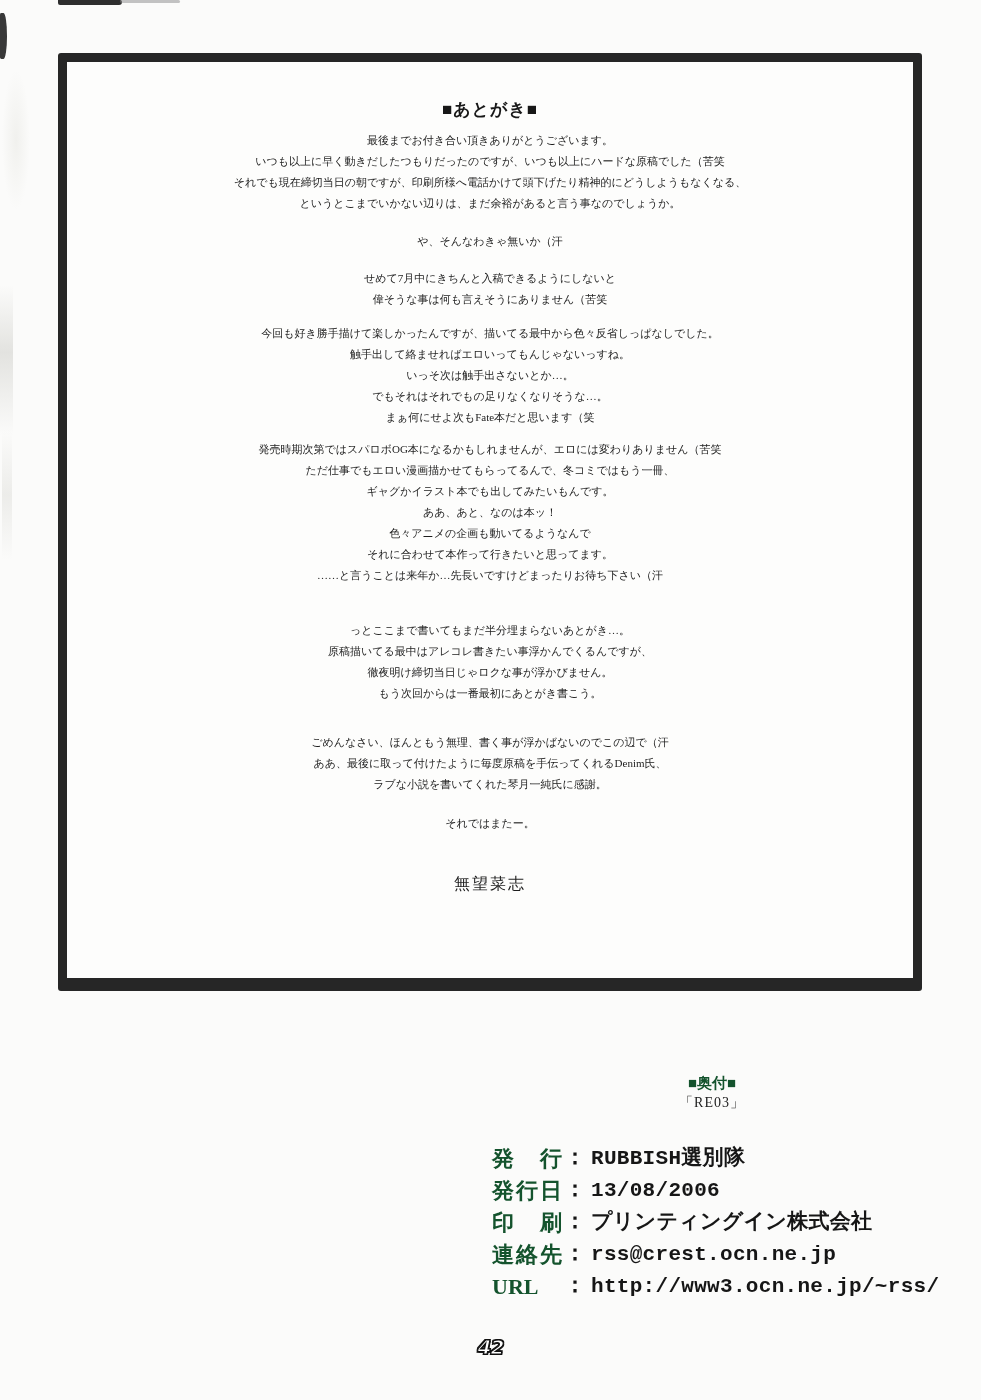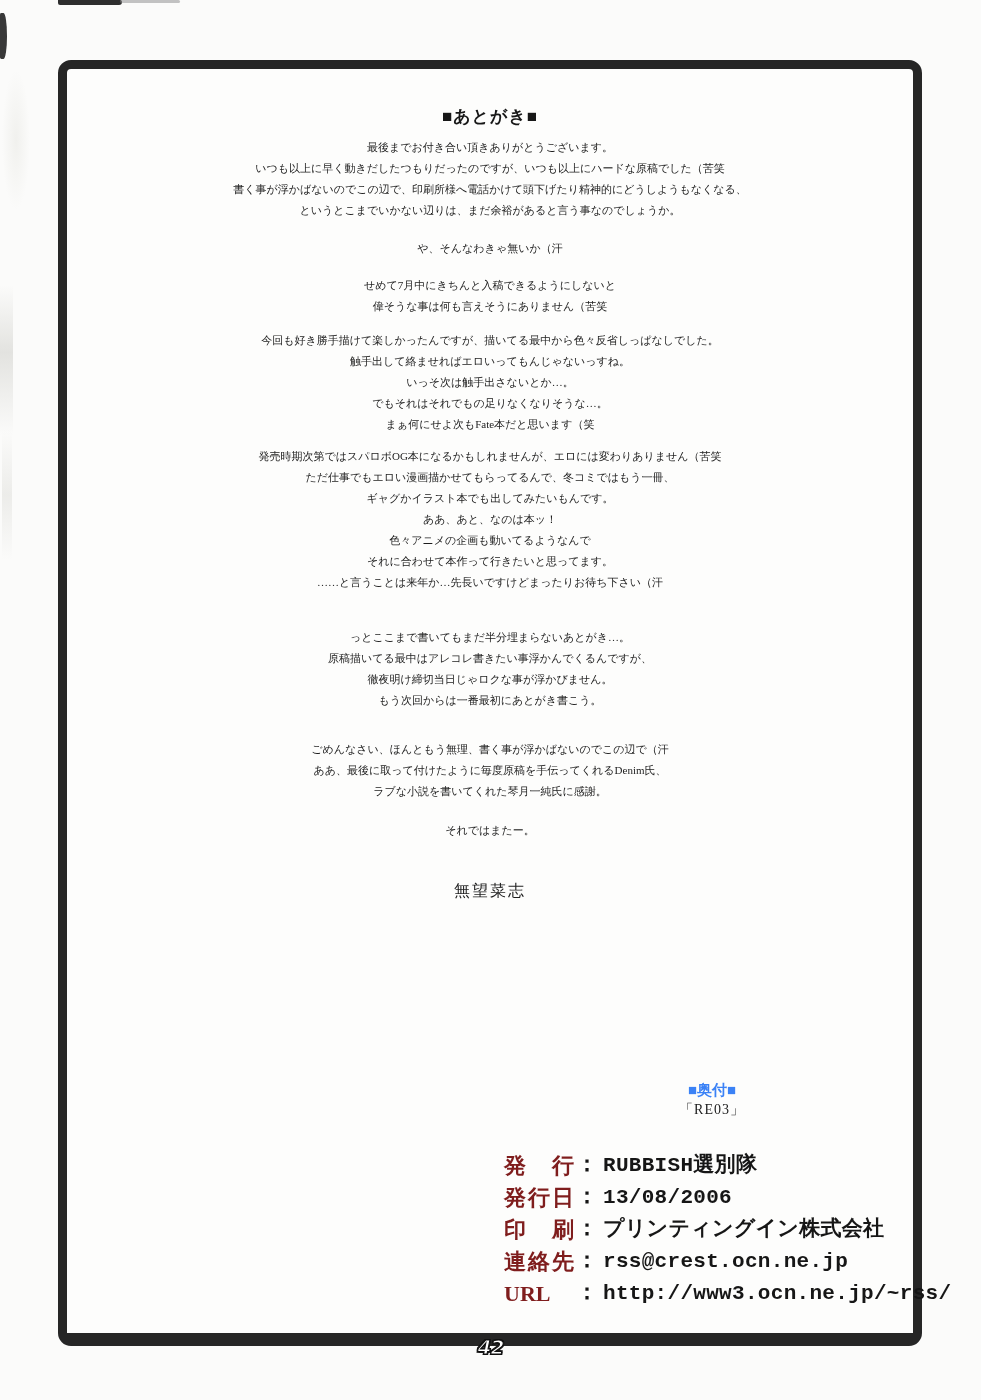--- a/index.html
+++ b/index.html
@@ -14,26 +14,26 @@
   
   .artifact{position:absolute;pointer-events:none;}
   .streak1{left:58px;top:0;width:64px;height:5px;background:#2e2e2e;border-radius:0 2px 3px 2px;}
   .streak2{left:120px;top:0;width:60px;height:3px;background:#8a8a8a;opacity:.5;border-radius:2px;}
   .blob{left:0;top:13px;width:7px;height:46px;background:#383838;border-radius:2px 70% 70% 2px;}
   .smudge1{left:0;top:285px;width:13px;height:150px;background:linear-gradient(180deg,transparent,#cfcfca 45%,transparent);opacity:.55;}
   .smudge2{left:2px;top:430px;width:10px;height:130px;background:linear-gradient(180deg,transparent,#d6d6d1 50%,transparent);opacity:.4;}
   .smudge3{left:2px;top:70px;width:28px;height:140px;background:radial-gradient(closest-side,#e6e6e1,transparent);opacity:.5;}
   
   .frame{
-    position:absolute;left:58px;top:60px;
-    width:864px;height:1286px;
+    position:absolute;left:58px;top:53px;
+    width:864px;height:938px;
     box-sizing:border-box;
     border:9px solid #262626;
     border-bottom-width:13px;
-    border-radius:13px;
+    border-radius:3px;
     background:#fdfdfc;
   }
   
   .afterword{padding-top:37px;text-align:center;}
   .aw-title{
     font-family:"Liberation Sans","DejaVu Sans",sans-serif;
     font-weight:bold;font-size:17px;line-height:21px;
     letter-spacing:1px;margin-bottom:10px;color:#171717;
   }
   .line{font-size:11px;line-height:21px;white-space:nowrap;}
@@ -41,30 +41,30 @@
   .para-2{margin-bottom:16px;}
   .para-3{margin-bottom:13px;}
   .para-4{margin-bottom:11px;}
   .para-5{margin-bottom:34px;}
   .para-6{margin-bottom:28px;}
   .para-7{margin-bottom:18px;}
   .para-8{margin-bottom:0;}
   .signature{margin-top:39px;font-size:16px;line-height:21px;letter-spacing:2px;}
   
   .okuzuke{position:absolute;left:573px;top:1013px;width:144px;text-align:center;}
-  .okuzuke-title{font-weight:bold;font-size:15px;line-height:17px;color:#3b82f6;}
+  .okuzuke-title{font-weight:bold;font-size:15px;line-height:17px;color:#14532d;}
   .okuzuke-sub{font-size:14px;line-height:17px;margin-top:2px;letter-spacing:1px;}
   
   .colophon{position:absolute;left:425px;top:1080px;}
   .col-row{line-height:30px;white-space:nowrap;}
   .col-label{
     display:inline-block;width:70px;
     font-weight:bold;font-size:22px;
     text-align:justify;text-align-last:justify;
-    vertical-align:bottom;color:#7f1d1d;margin-left:12px;
+    vertical-align:bottom;color:#14532d;
   }
   .col-colon{font-weight:bold;font-size:22px;margin:0 5px 0 2px;color:#141414;}
   .col-value{
     font-family:"Liberation Mono","DejaVu Sans Mono","Liberation Serif",monospace;
     font-size:21px;font-weight:600;letter-spacing:0.3px;color:#161616;
   }
   
   .pagenum{
     position:absolute;left:0;right:0;top:1335px;
     text-align:center;
@@ -89,21 +89,21 @@
   <div class="artifact smudge3"></div>
 
   <div class="frame">
 
     <div class="afterword">
       <div class="aw-title">■あとがき■</div>
       <div class="aw-body">
           <div class="para para-1">
             <div class="line">最後までお付き合い頂きありがとうございます。</div>
             <div class="line">いつも以上に早く動きだしたつもりだったのですが、いつも以上にハードな原稿でした（苦笑</div>
-            <div class="line">書く事が浮かばないのでこの辺で、印刷所様へ電話かけて頭下げたり精神的にどうしようもなくなる、</div>
+            <div class="line">それでも現在締切当日の朝ですが、印刷所様へ電話かけて頭下げたり精神的にどうしようもなくなる、</div>
             <div class="line">というとこまでいかない辺りは、まだ余裕があると言う事なのでしょうか。</div>
           </div>
           <div class="para para-2">
             <div class="line">や、そんなわきゃ無いか（汗</div>
           </div>
           <div class="para para-3">
             <div class="line">せめて7月中にきちんと入稿できるようにしないと</div>
             <div class="line">偉そうな事は何も言えそうにありません（苦笑</div>
           </div>
           <div class="para para-4">

